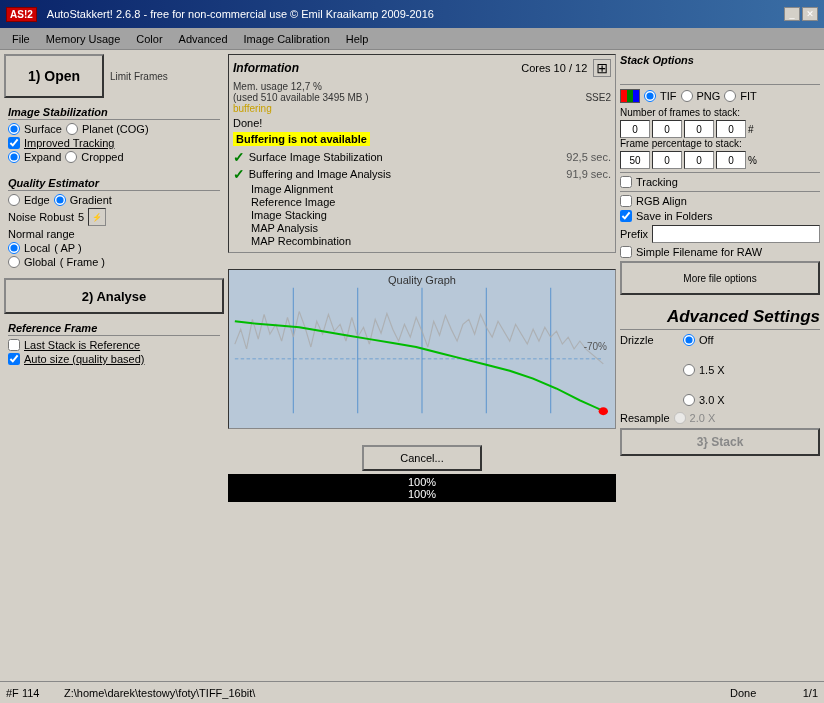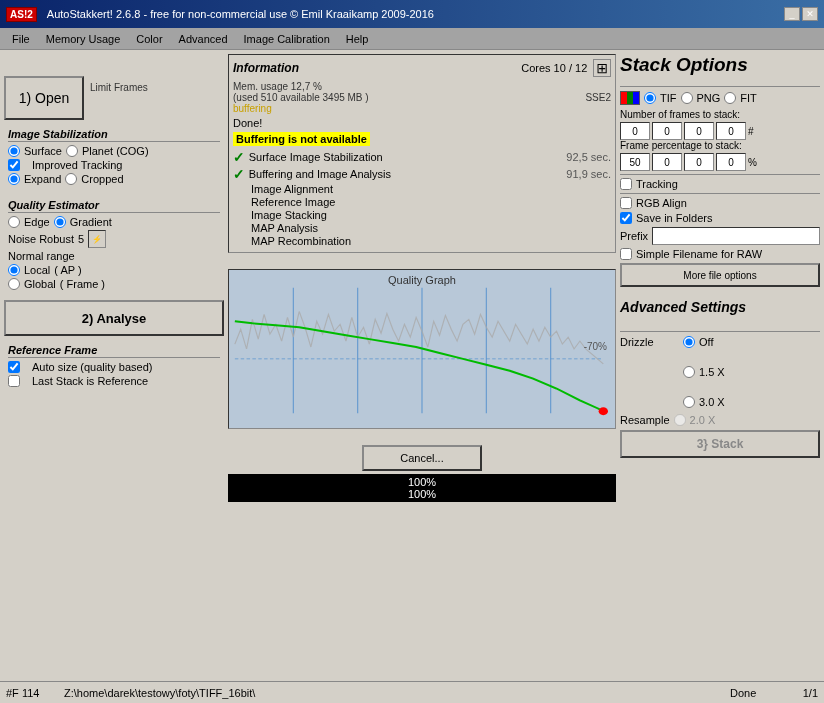--- a/index.html
+++ b/index.html
@@ -70,25 +70,24 @@
       flex-shrink: 0;
     }
     .open-btn {
       background: #d4d0c8;
       border: 2px solid #888;
       height: 44px;
       display: flex;
       align-items: center;
       justify-content: center;
       font-size: 14px;
-      font-weight: normal;
+      font-weight: bold;
       cursor: pointer;
       border-style: outset;
-      width: 80px;
-      margin-top: 22px;
+      width: 100px;
     }
     .open-row {
       display: flex;
       align-items: center;
       gap: 6px;
     }
     .limit-frames {
       font-size: 10px;
       color: #333;
     }
@@ -106,22 +105,23 @@
     }
     .radio-row {
       display: flex;
       align-items: center;
       gap: 4px;
       margin-bottom: 2px;
     }
     .checkbox-row {
       display: flex;
       align-items: center;
-      gap: 12px;
+      gap: 4px;
       margin-bottom: 2px;
+      text-decoration: underline;
     }
     input[type=radio], input[type=checkbox] { width: 12px; height: 12px; cursor: pointer; }
     .noise-row {
       display: flex;
       align-items: center;
       gap: 4px;
     }
     .noise-icon {
       width: 18px;
       height: 18px;
@@ -247,23 +247,23 @@
     .right-panel {
       width: 200px;
       display: flex;
       flex-direction: column;
       gap: 6px;
       flex-shrink: 0;
     }
     .stack-options-title {
       font-style: italic;
       font-weight: bold;
-      font-size: 19px;
+      font-size: 11px;
       border-bottom: 1px solid #888;
-      padding-bottom: 10px;
+      padding-bottom: 18px;
     }
     .format-row {
       display: flex;
       align-items: center;
       gap: 4px;
     }
     .color-box {
       width: 20px;
       height: 14px;
       background: linear-gradient(to right, red 33%, green 33%, green 66%, blue 66%);
@@ -304,32 +304,33 @@
     .prefix-input {
       flex: 1;
       height: 18px;
       border: 1px inset #888;
       background: white;
       font-size: 10px;
     }
     .more-file-btn {
       background: #d4d0c8;
       border: 2px outset #888;
-      height: 24px;
+      height: 34px;
       font-size: 10px;
       cursor: pointer;
       width: 100%;
       text-align: center;
     }
     .adv-settings-title {
       font-style: italic;
       font-weight: bold;
-      font-size: 14px;
+      font-size: 17px;
       border-bottom: 1px solid #888;
-      padding-bottom: 16px;
+      padding-bottom: 2px;
+      text-align: right;
     }
     .drizzle-row {
       display: flex;
       gap: 8px;
     }
     .drizzle-label { font-size: 11px; width: 55px; }
     .drizzle-options {
       display: flex;
       flex-direction: column;
       gap: 16px;
@@ -463,26 +464,26 @@
         <span>Global</span>
         <span>( Frame )</span>
       </div>
     </div>
 
     <button class="analyse-btn">2) Analyse</button>
 
     <div class="section-box">
       <div class="section-header">Reference Frame</div>
       <div class="checkbox-row">
+        <input type="checkbox" style="">
+        <span>Last Stack is Reference</span>
+      </div>
+      <div class="checkbox-row">
         <input type="checkbox" checked="" style="">
         <span>Auto size (quality based)</span>
-      </div>
-      <div class="checkbox-row">
-        <input type="checkbox" style="">
-        <span>Last Stack is Reference</span>
       </div>
     </div>
   </div>
 
   <div class="middle-panel">
 
     <div class="info-box">
       <div class="info-header">
         <span class="info-title">Information</span>
         <div class="cores-row">

